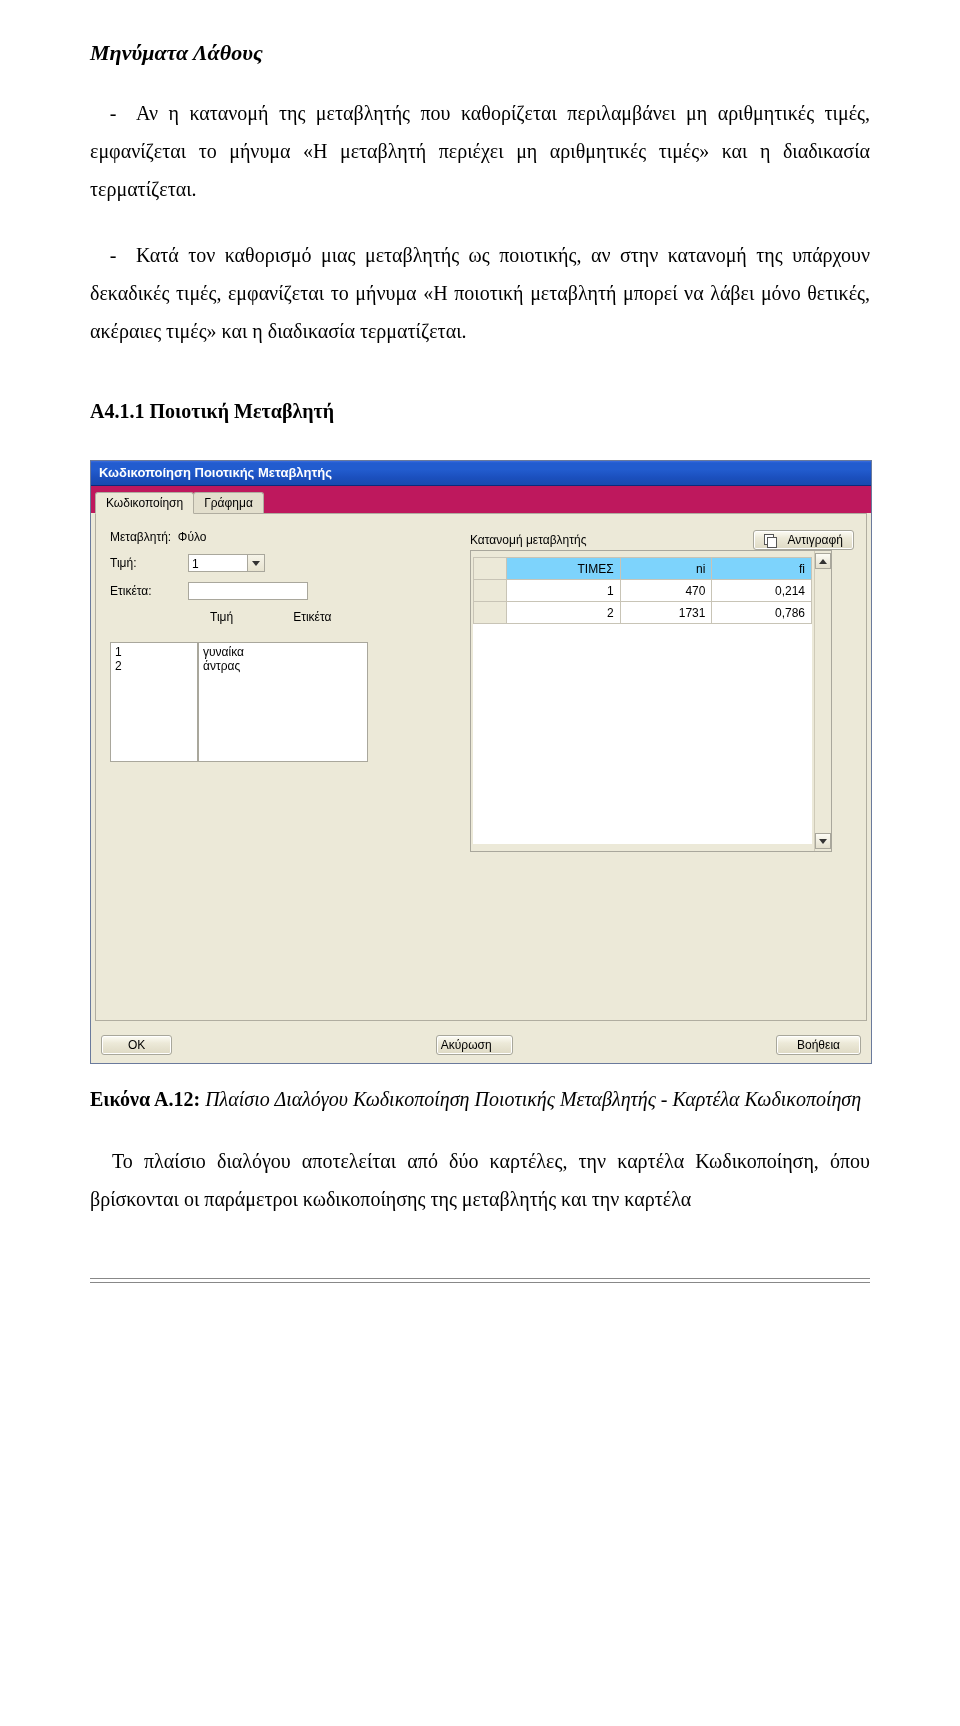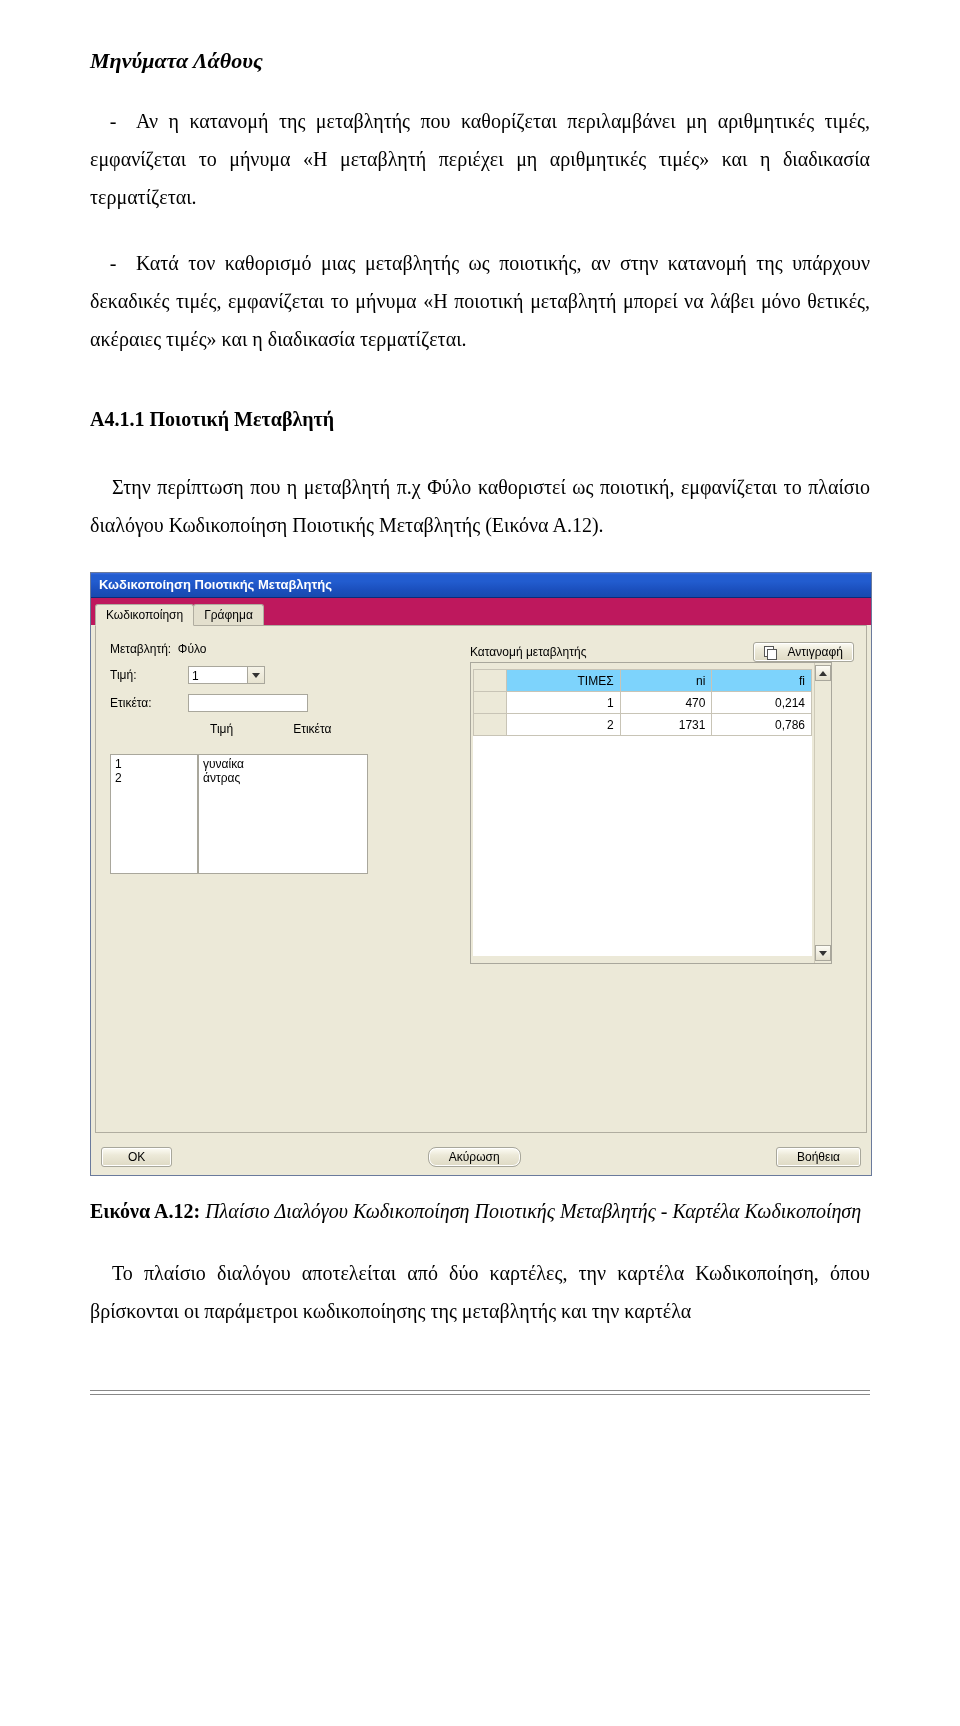--- a/index.html
+++ b/index.html
@@ -12,21 +12,20 @@
   }
   .page {
     padding: 40px 90px 40px 90px;
     box-sizing: border-box;
   }
   .section-title {
     font-style: italic;
     font-weight: bold;
     font-size: 22px;
     margin-bottom: 28px;
-    margin-top: 8px;
   }
   .para {
     font-size: 20px;
     line-height: 1.9;
     text-align: justify;
     margin-bottom: 28px;
   }
   .para .indent-dash {
     display: inline-block;
     width: 46px;
@@ -298,21 +297,20 @@
   <div class="para">
     <span class="indent-dash">-</span><span>Αν η κατανομή της μεταβλητής που καθορίζεται περιλαμβάνει μη αριθμητικές τιμές, εμφανίζεται το μήνυμα «Η μεταβλητή περιέχει μη αριθμητικές τιμές» και η διαδικασία τερματίζεται.</span>
   </div>
 
   <div class="para">
     <span class="indent-dash">-</span><span>Κατά τον καθορισμό μιας μεταβλητής ως ποιοτικής, αν στην κατανομή της υπάρχουν δεκαδικές τιμές, εμφανίζεται το μήνυμα «Η ποιοτική μεταβλητή μπορεί να λάβει μόνο θετικές, ακέραιες τιμές» και η διαδικασία τερματίζεται.</span>
   </div>
 
   <div class="subhead">Α4.1.1 Ποιοτική Μεταβλητή</div>
 
-  <div class="para" style="text-indent:22px;">Στην περίπτωση που η μεταβλητή π.χ Φύλο καθοριστεί ως ποιοτική, εμφανίζεται το πλαίσιο διαλόγου Κωδικοποίηση Ποιοτικής Μεταβλητής (Εικόνα Α.12).</div>
 
   <div class="dialog">
     <div class="titlebar">Κωδικοποίηση Ποιοτικής Μεταβλητής</div>
 
     <div class="tabs">
       <div class="tab active">Κωδικοποίηση</div>
       <div class="tab inactive">Γράφημα</div>
     </div>
 
     <div class="tab-panel clearfix">
@@ -399,21 +397,21 @@
           </div>
         </div>
       </div>
 
     </div>
 
     <div class="bottom-bar">
       <div class="bbtns-left">
           <span class="btn" style="padding-left:26px;padding-right:26px;">OK</span>
         </div>
-      <div class="bbtns-mid"><span class="btn" style="padding-left:20px;padding-right:20px;border-radius:8px;">Ακύρωση</span></div>
+      <div class="bbtns-mid"><span class="btn" style="padding-left:4px;padding-right:20px;">Ακύρωση</span></div>
       <div class="bbtns-right"><span class="btn" style="padding-left:20px;padding-right:20px;">Βοήθεια</span></div>
     </div>
   </div>
 
   <div class="caption">
     <span class="bold">Εικόνα Α.12:</span><span class="italic"> Πλαίσιο Διαλόγου Κωδικοποίηση Ποιοτικής Μεταβλητής - Καρτέλα Κωδικοποίηση</span>
   </div>
 
   <div class="para" style="margin-top:26px; text-indent:22px;">Το πλαίσιο διαλόγου αποτελείται από δύο καρτέλες, την καρτέλα Κωδικοποίηση, όπου βρίσκονται οι παράμετροι κωδικοποίησης της μεταβλητής και την καρτέλα</div>
 

